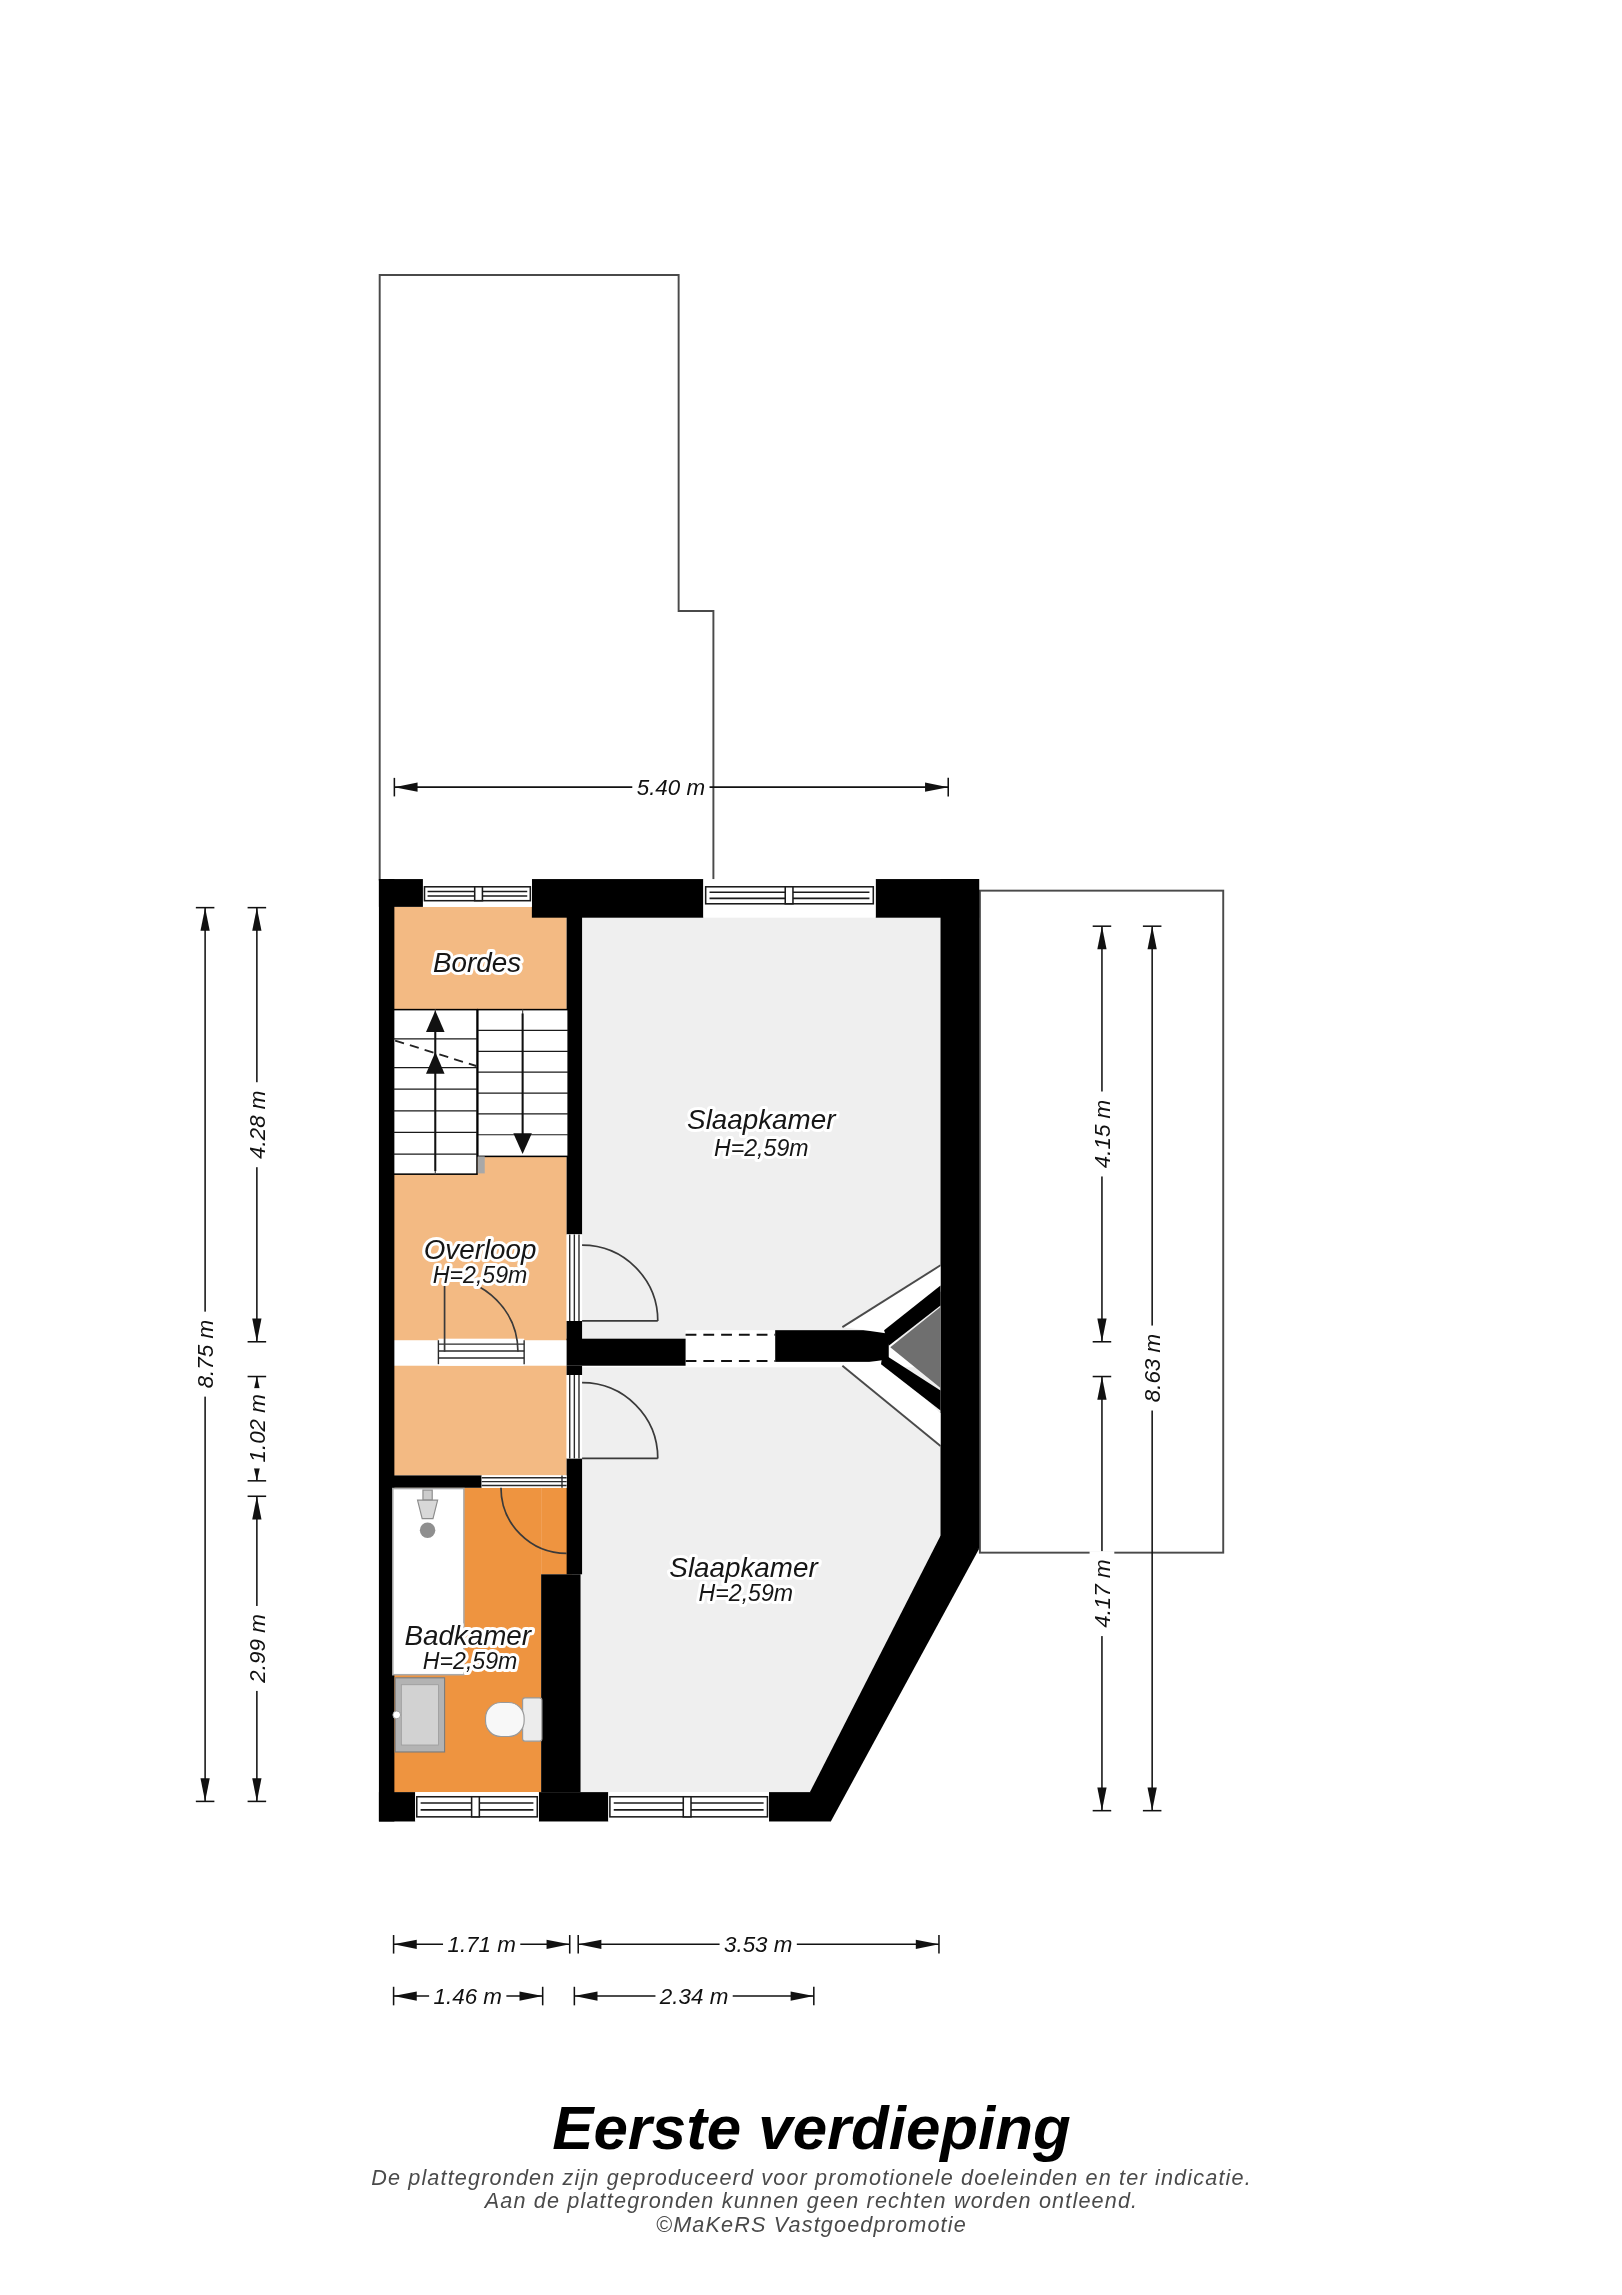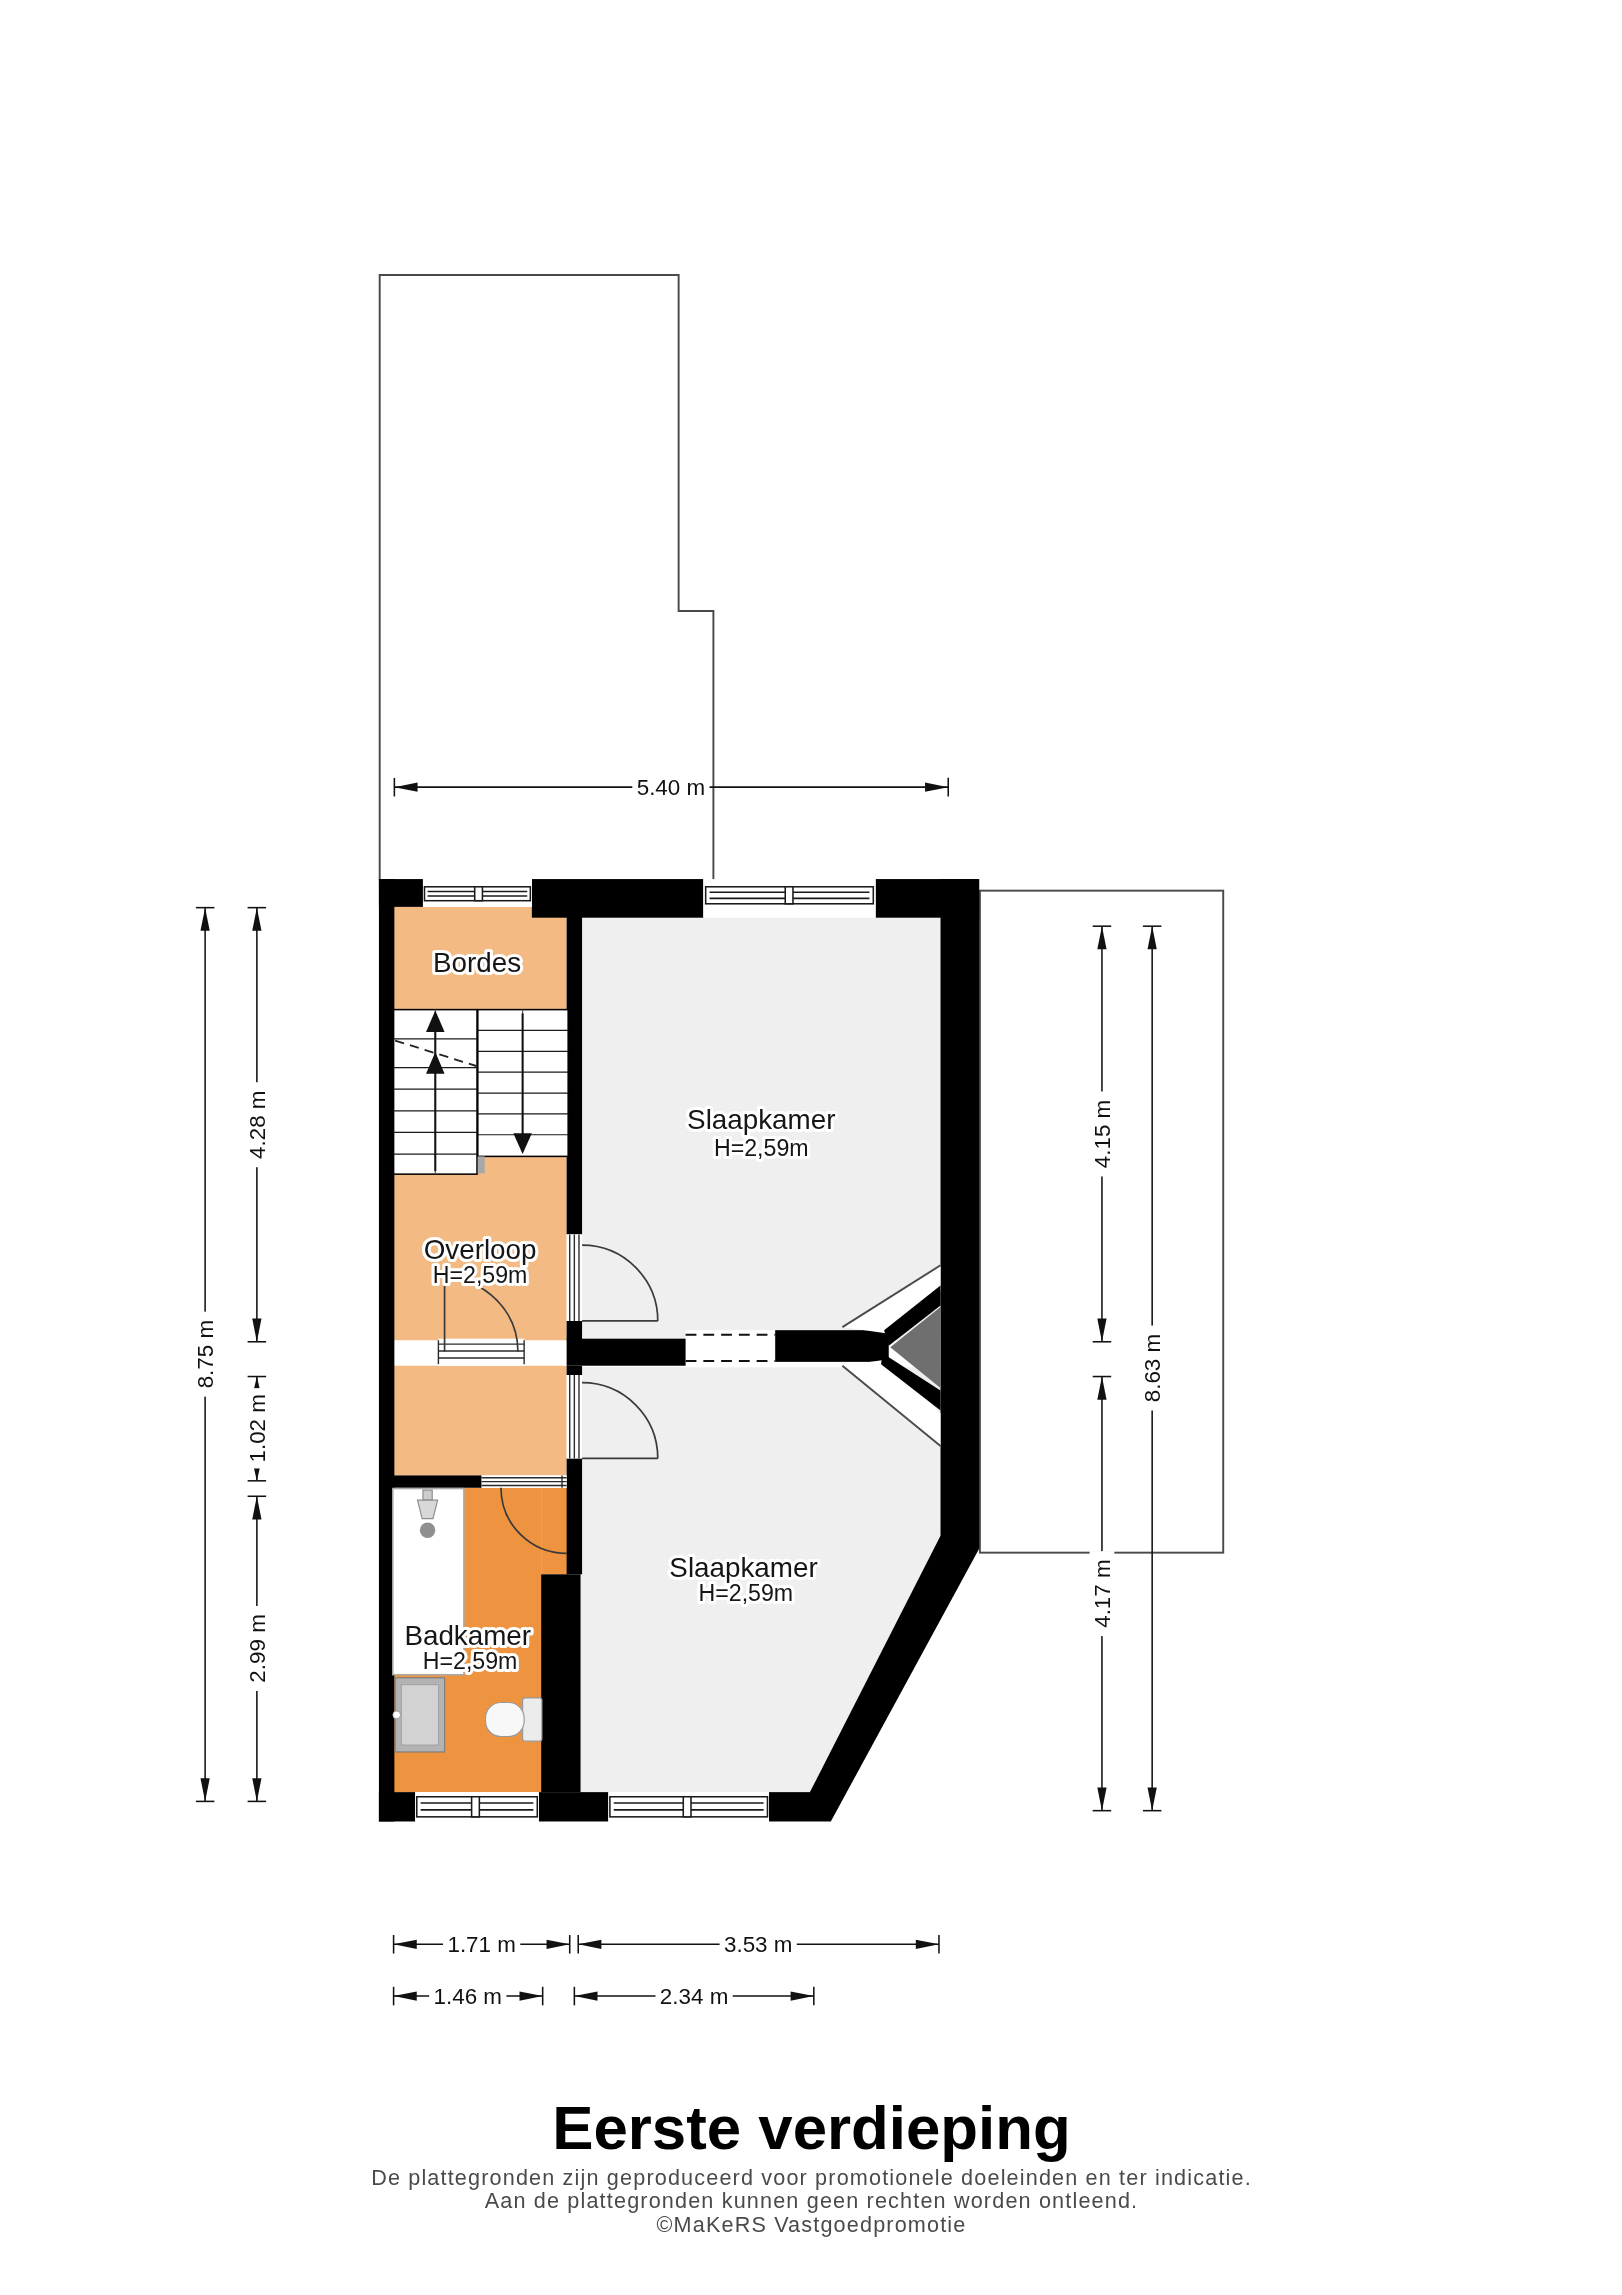--- a/index.html
+++ b/index.html
@@ -1,17 +1,17 @@
 <!DOCTYPE html>
 <html style="font-size:12.4px"><head>
 <meta charset="utf-8">
 <style>
   html,body{margin:0;padding:0;background:#ffffff;}
   .page{position:relative;width:1623px;height:2295px;background:#ffffff;overflow:hidden;
-        font-family:"Liberation Sans", sans-serif;}
+        font-family:"Liberation Sans", sans-serif;font-style:italic;}
   svg{position:absolute;left:0;top:0;}
   .thin    {stroke:#4a4a4a;stroke-width:2.5;fill:none;}
   .wall    {fill:#000000;stroke:none;}
   .winline {stroke:#1a1a1a;stroke-width:2;fill:none;}
   .winbox  {fill:#ffffff;stroke:#1a1a1a;stroke-width:2;}
   .openbox {fill:#ffffff;stroke:none;}
   .openln  {stroke:#2a2a2a;stroke-width:1.8;fill:none;}
   .doorarc {stroke:#3a3a3a;stroke-width:2.2;fill:none;}
   .stairbox{fill:#ffffff;stroke:#000000;stroke-width:2;}
   .tread   {stroke:#1a1a1a;stroke-width:1.6;}

